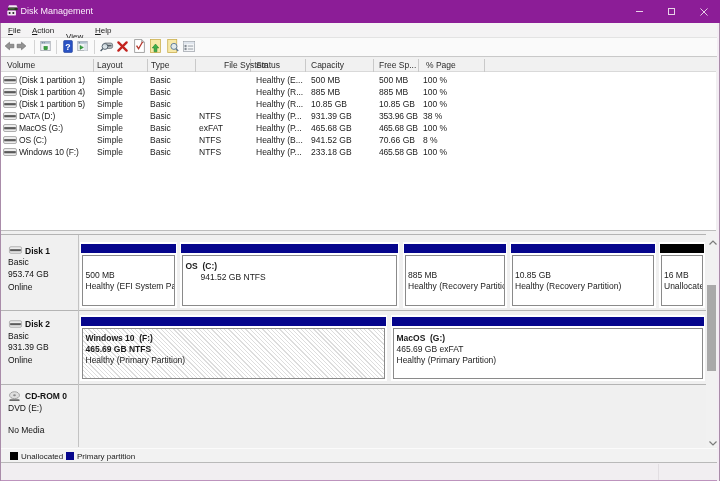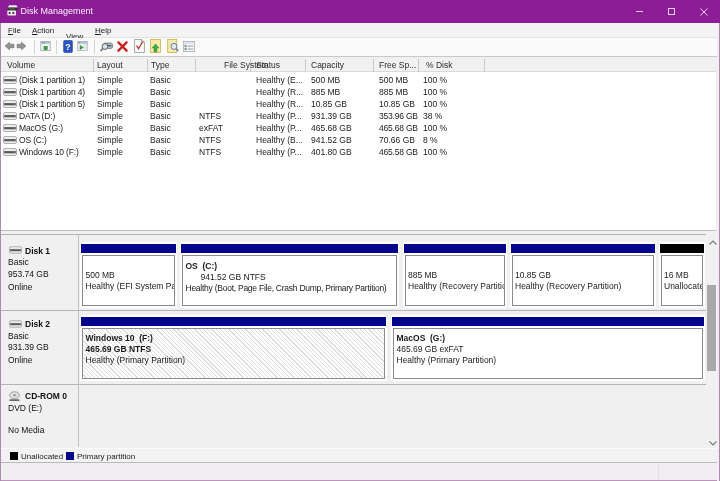--- a/index.html
+++ b/index.html
@@ -118,21 +118,21 @@
 <div class="abs" style="left:373px;top:59px;width:1px;height:13px;background:#c9c9c9;"></div>
 <div class="abs" style="left:418px;top:59px;width:1px;height:13px;background:#c9c9c9;"></div>
 <div class="abs" style="left:484px;top:59px;width:1px;height:13px;background:#c9c9c9;"></div>
 <div class="txt" style="left:7px;top:60px;font-size:8.5px;color:#2b2b2b;">Volume</div>
 <div class="txt" style="left:97px;top:60px;font-size:8.5px;color:#2b2b2b;">Layout</div>
 <div class="txt" style="left:151px;top:60px;font-size:8.5px;color:#2b2b2b;">Type</div>
 <div class="txt" style="left:199px;top:60px;font-size:8.5px;color:#2b2b2b;margin-left:25px;">File System</div>
 <div class="txt" style="left:256px;top:60px;font-size:8.5px;color:#2b2b2b;">Status</div>
 <div class="txt" style="left:311px;top:60px;font-size:8.5px;color:#2b2b2b;">Capacity</div>
 <div class="txt" style="left:379px;top:60px;font-size:8.5px;color:#2b2b2b;">Free Sp...</div>
-<div class="txt" style="left:426px;top:60px;font-size:8.5px;color:#2b2b2b;">% Disk</div>
+<div class="txt" style="left:426px;top:60px;font-size:8.5px;color:#2b2b2b;">% Page</div>
 </div>
 
 <div id="rows">
 <svg style="left:3px;top:76px;" width="14" height="8" viewBox="0 0 14 8">
       <rect x="0.5" y="0.5" width="13" height="7" rx="1.5" fill="#ececec" stroke="#9c9c9c" stroke-width="0.8"></rect>
       <rect x="1.2" y="3.1" width="11.6" height="2.2" fill="#5a5a5a"></rect>
     </svg>
 <div class="txt" style="left:19px;top:75px;font-size:8.5px;letter-spacing:-0.15px;">(Disk 1 partition 1)</div>
 <div class="txt" style="left:97px;top:75px;font-size:8.5px;">Simple</div>
 <div class="txt" style="left:150px;top:75px;font-size:8.5px;">Basic</div>
@@ -200,21 +200,21 @@
 <div class="txt" style="left:423px;top:135px;font-size:8.5px;">8 %</div>
 <svg style="left:3px;top:148px;" width="14" height="8" viewBox="0 0 14 8">
       <rect x="0.5" y="0.5" width="13" height="7" rx="1.5" fill="#ececec" stroke="#9c9c9c" stroke-width="0.8"></rect>
       <rect x="1.2" y="3.1" width="11.6" height="2.2" fill="#5a5a5a"></rect>
     </svg>
 <div class="txt" style="left:19px;top:147px;font-size:8.5px;letter-spacing:-0.15px;">Windows 10 (F:)</div>
 <div class="txt" style="left:97px;top:147px;font-size:8.5px;">Simple</div>
 <div class="txt" style="left:150px;top:147px;font-size:8.5px;">Basic</div>
 <div class="txt" style="left:199px;top:147px;font-size:8.5px;">NTFS</div>
 <div class="txt" style="left:256px;top:147px;font-size:8.5px;">Healthy (P...</div>
-<div class="txt" style="left:311px;top:147px;font-size:8.5px;">401.80 GB</div>
+<div class="txt" style="left:311px;top:147px;font-size:8.5px;">233.18 GB</div>
 <div class="txt" style="left:379px;top:147px;font-size:8.5px;letter-spacing:-0.2px;">465.58 GB</div>
 <div class="txt" style="left:423px;top:147px;font-size:8.5px;">100 %</div>
 </div>
 
 <div class="abs" style="left:1px;top:232px;width:715px;height:215px;background:#f0f0f0;"></div>
 <div class="abs" style="left:1px;top:234px;width:705px;height:1px;background:#b4b4b4;"></div>
 <div class="abs" style="left:1px;top:310px;width:705px;height:1px;background:#b4b4b4;"></div>
 <div class="abs" style="left:1px;top:384px;width:705px;height:1px;background:#b4b4b4;"></div>
 <div class="abs" style="left:78px;top:235px;width:1px;height:212px;background:#c3c3c3;"></div>
 
@@ -233,21 +233,20 @@
       <div class="abs" style="left:2px;top:13px;right:2px;bottom:2px;border:1px solid #8a8a8a;background:#fff;overflow:hidden;">
         <div class="txt" style="left:2.5px;top:14.2px;font-size:8.5px;color:#1b1b1b;">500 MB</div>
         <div class="txt" style="left:2.5px;top:24.95px;font-size:8.5px;color:#1b1b1b;">Healthy (EFI System Partition)</div>
       </div>
     </div>
 <div class="abs" style="left:180px;top:242px;width:219px;height:66px;background:#fff;">
       <div class="abs" style="left:1px;top:2px;right:1px;height:9px;background:#05058c;"></div>
       <div class="abs" style="left:2px;top:13px;right:2px;bottom:2px;border:1px solid #8a8a8a;background:#fff;overflow:hidden;">
         <div class="txt" style="left:2.5px;top:5.0px;font-size:8.5px;font-weight:bold;color:#1b1b1b;">OS  (C:)</div>
         <div class="txt" style="left:2.5px;top:15.75px;font-size:8.5px;color:#1b1b1b;padding-left:15px;">941.52 GB NTFS</div>
-        <div class="txt" style="left:2.5px;top:26.5px;font-size:8.5px;color:#1b1b1b;letter-spacing:-0.25px;">Healthy (Boot, Page File, Crash Dump, Primary Partition)</div>
       </div>
     </div>
 <div class="abs" style="left:402.5px;top:242px;width:104px;height:66px;background:#fff;">
       <div class="abs" style="left:1px;top:2px;right:1px;height:9px;background:#05058c;"></div>
       <div class="abs" style="left:2px;top:13px;right:2px;bottom:2px;border:1px solid #8a8a8a;background:#fff;overflow:hidden;">
         <div class="txt" style="left:2.5px;top:14.2px;font-size:8.5px;color:#1b1b1b;">885 MB</div>
         <div class="txt" style="left:2.5px;top:24.95px;font-size:8.5px;color:#1b1b1b;">Healthy (Recovery Partition)</div>
       </div>
     </div>
 <div class="abs" style="left:509.5px;top:242px;width:146.5px;height:66px;background:#fff;">

